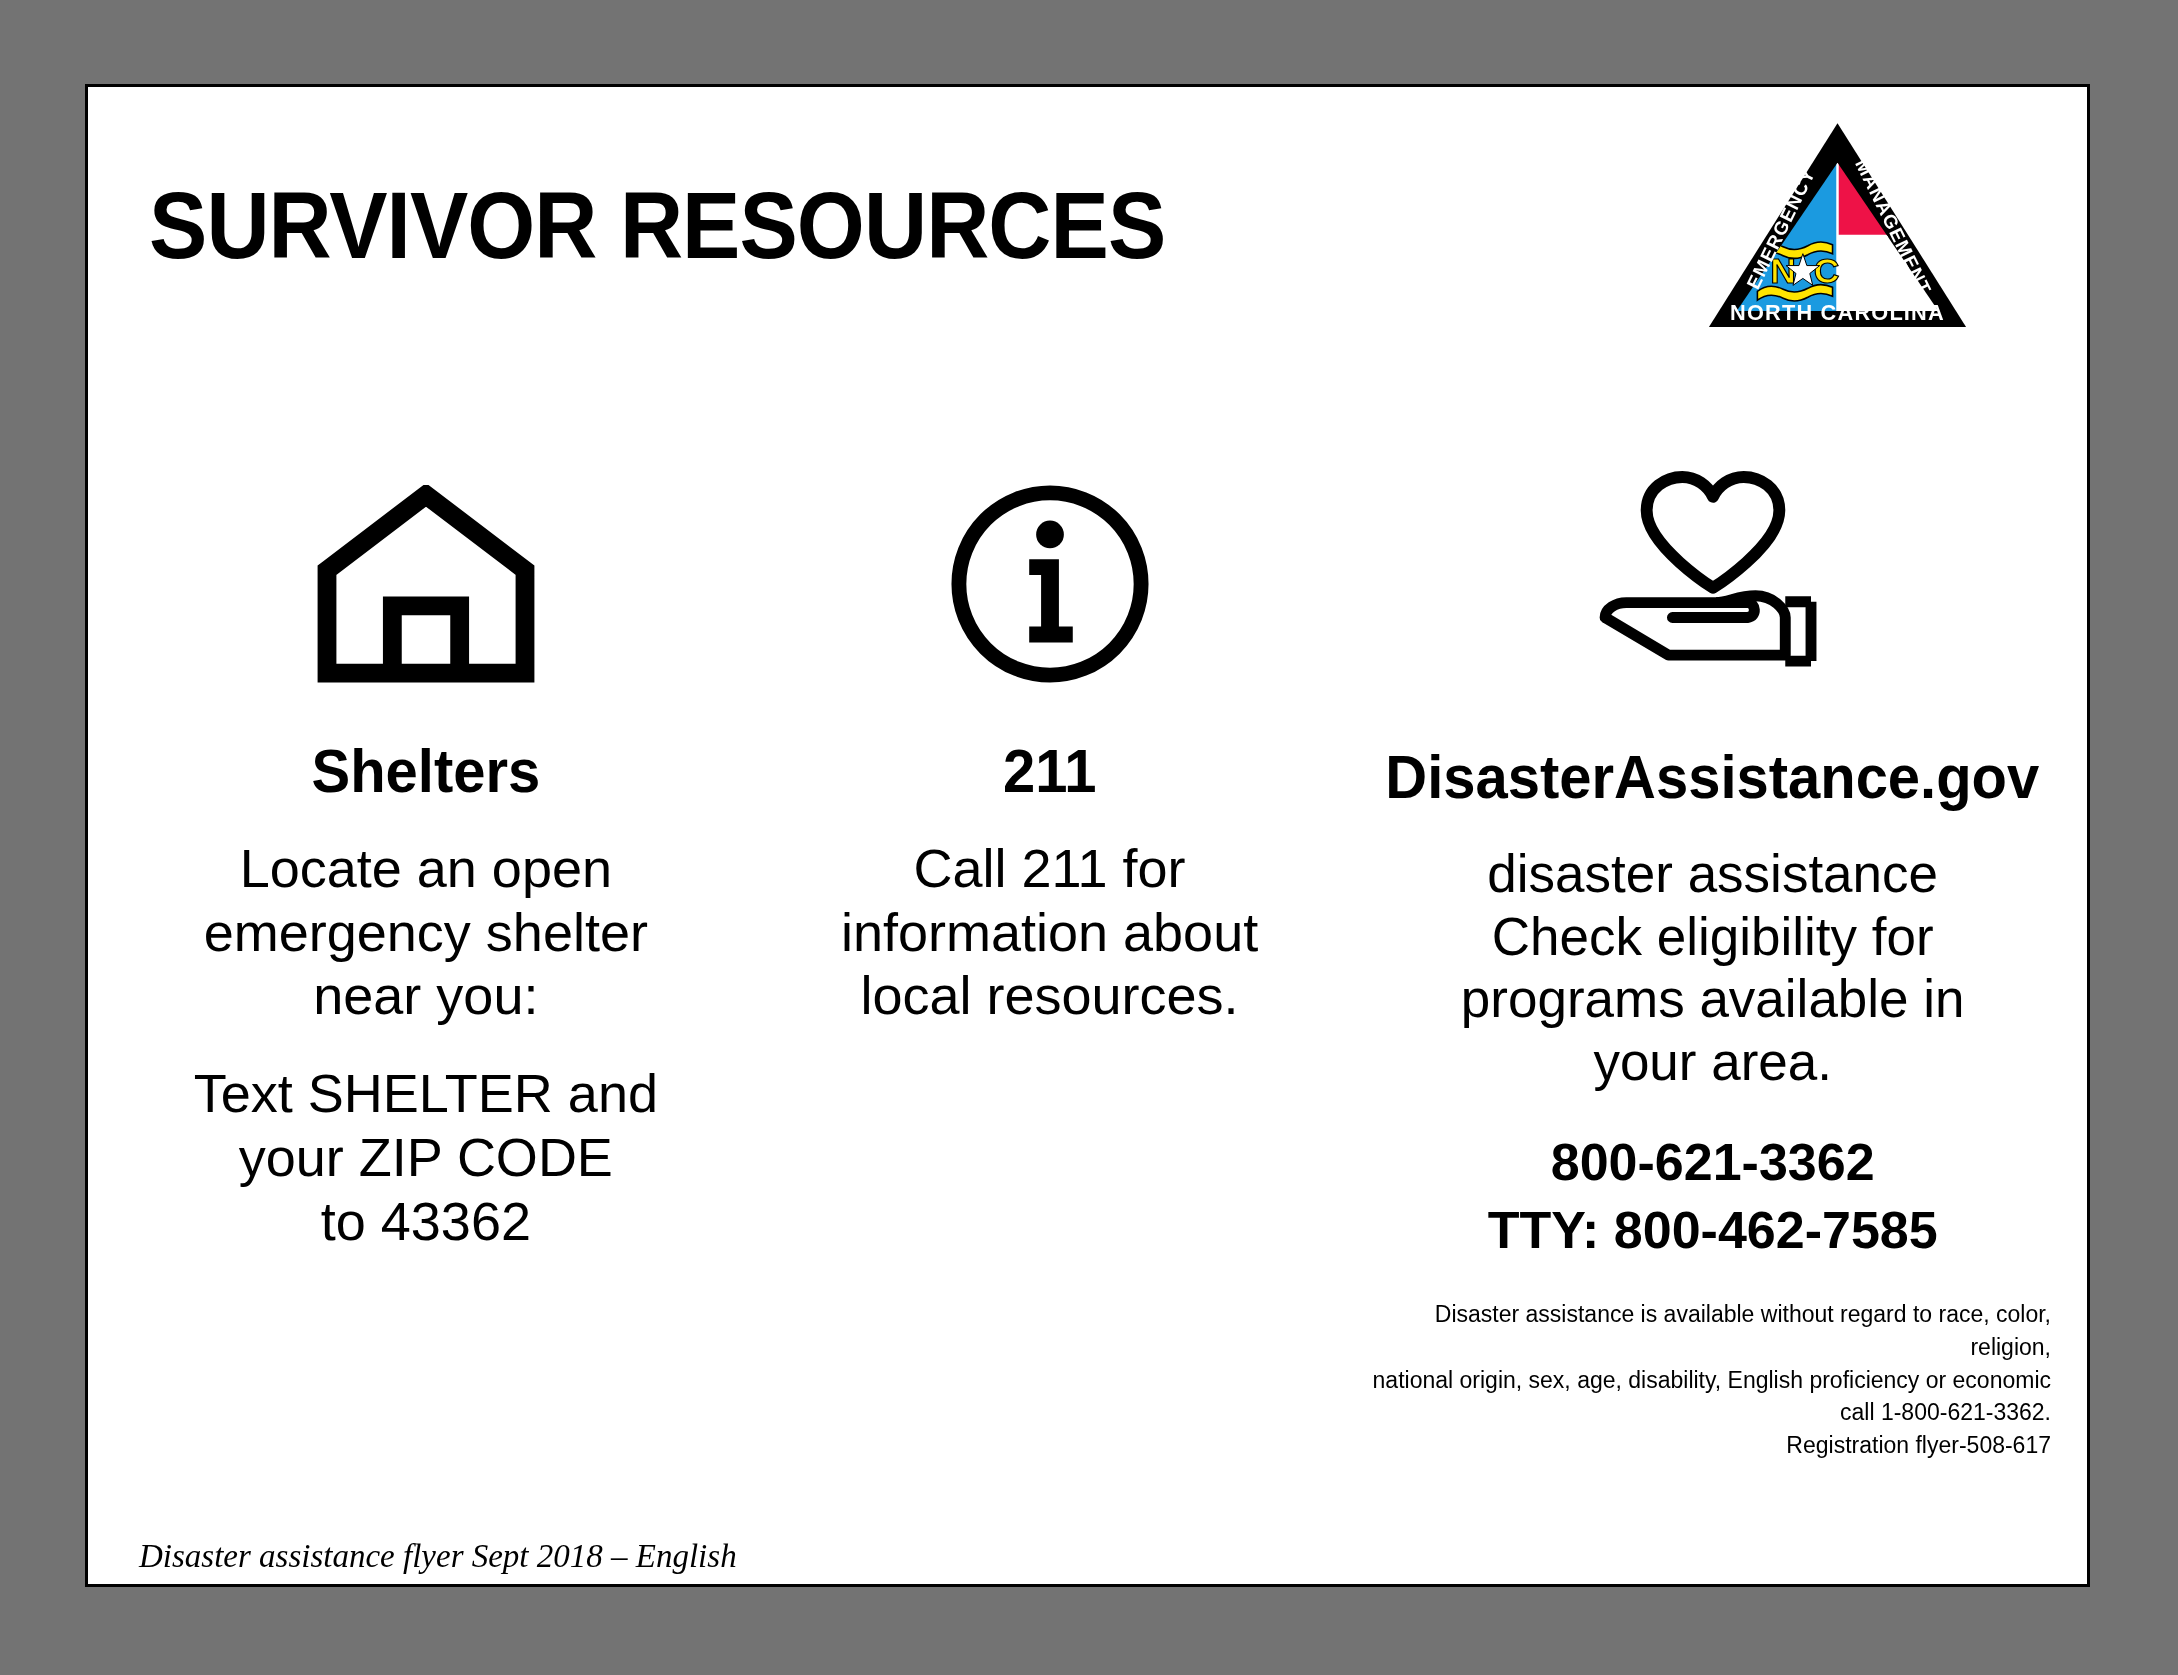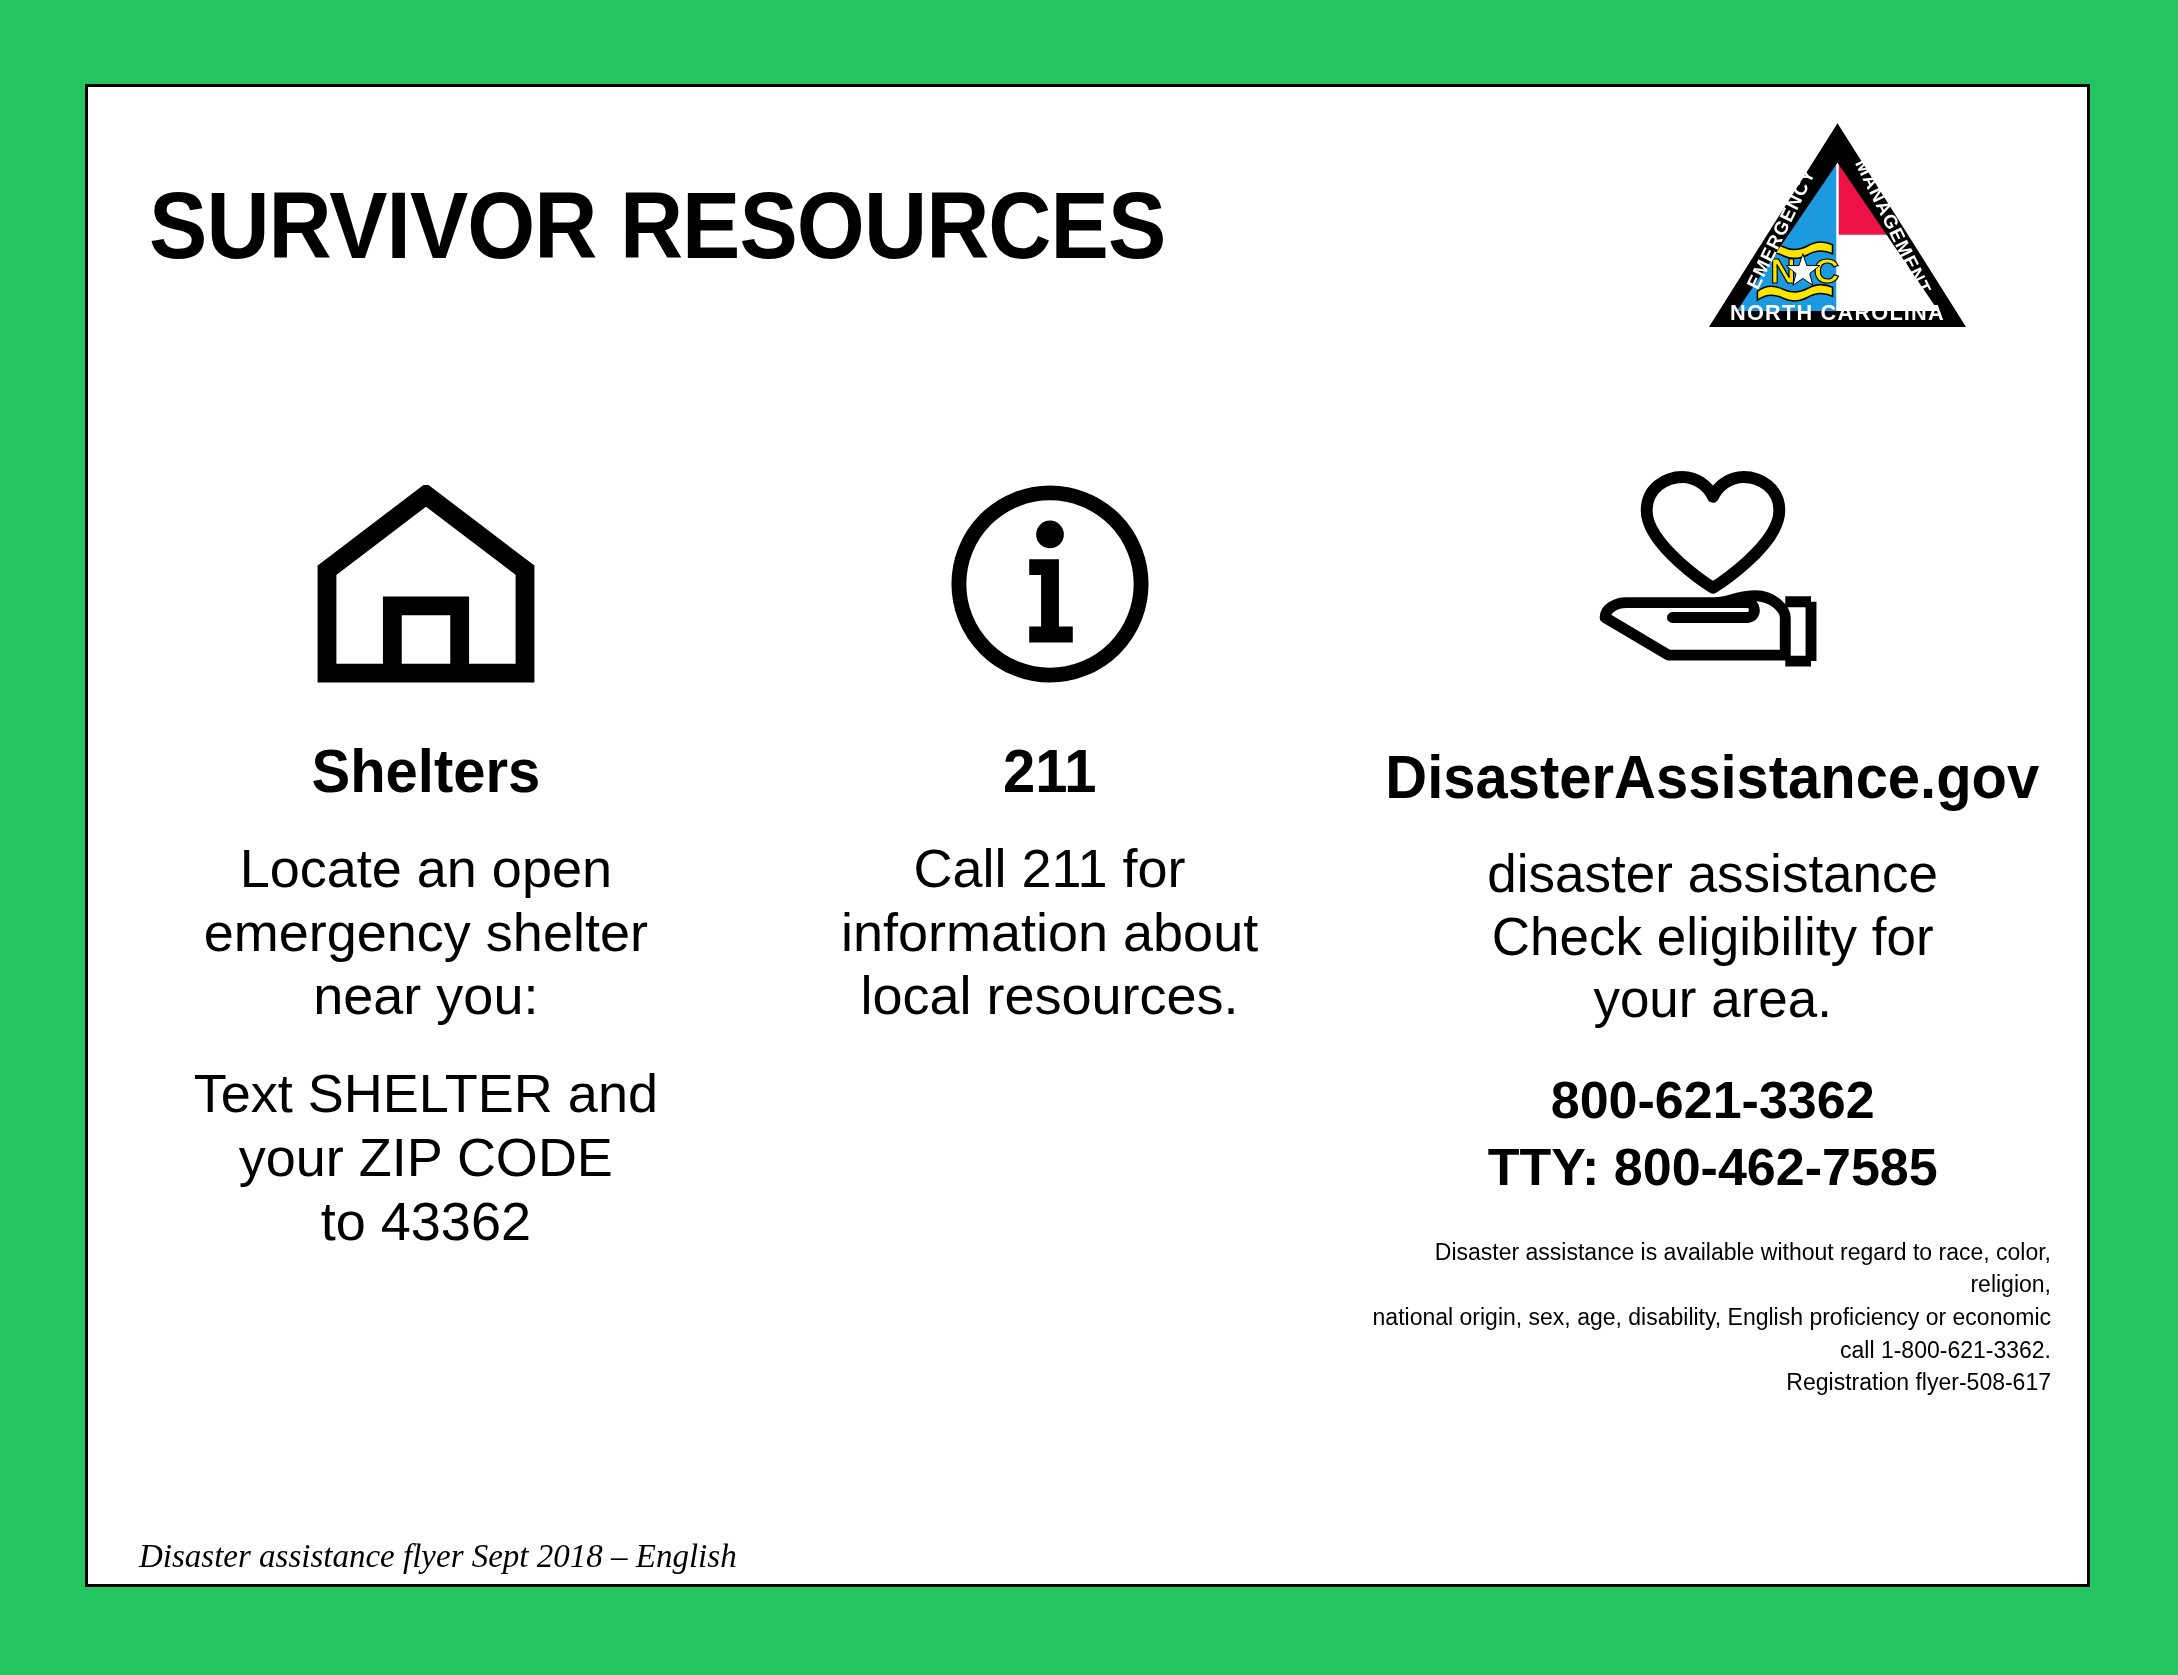--- a/index.html
+++ b/index.html
@@ -12,21 +12,21 @@
     height: 1675px;
     font-family: "Liberation Sans", sans-serif;
     color: #000000;
     overflow: hidden;
   }
   .page {
     position: absolute;
     left: 0; top: 0;
     width: 2178px;
     height: 1675px;
-    background: #22c55e;
+    background: #737373;
   }
   .sheet-border {
     position: absolute;
     left: 85px;
     top: 84px;
     width: 2005px;
     height: 1503px;
     border: 3px solid #000000;
     box-sizing: border-box;
     background: #ffffff;
@@ -227,20 +227,21 @@
           <path d="M 115 118 C 115 118 48 76 48 40 C 48 17 68 6 84 6 C 98 6 110 15 115 26 C 120 15 132 6 146 6 C 162 6 182 17 182 40 C 182 76 115 118 115 118 Z" fill="none" stroke="#000000" stroke-width="12" stroke-linejoin="round"></path>
           <path d="M 6 148 C 6 140 16 132 30 133 L 150 133 C 158 133 160 147 150 148 L 74 148" fill="none" stroke="#000000" stroke-width="11" stroke-linecap="round" stroke-linejoin="round"></path>
           <path d="M 6 148 L 70 186 L 188 186 L 188 148 C 188 140 176 126 158 126 C 140 126 130 133 118 133" fill="none" stroke="#000000" stroke-width="11" stroke-linejoin="round"></path>
           <path d="M 188 132 L 214 132 M 214 132 L 214 192 M 188 192 L 214 192" fill="none" stroke="#000000" stroke-width="11" stroke-linejoin="miter"></path>
         </svg>
       </div>
       <div class="col-head">DisasterAssistance.gov</div>
       <div class="col-body tight">
         <p>disaster assistance</p>
         <p>Check eligibility for</p>
+        <p>programs available in</p>
         <p>your area.</p>
       </div>
       <div class="phones">
         <div>800-621-3362</div>
         <div>TTY: 800-462-7585</div>
       </div>
       <div class="disclaimer">
         <p>Disaster assistance is available without regard to race, color, religion,</p>
         <p>national origin, sex, age, disability, English proficiency or economic</p>
         <p>call 1-800-621-3362.</p>

